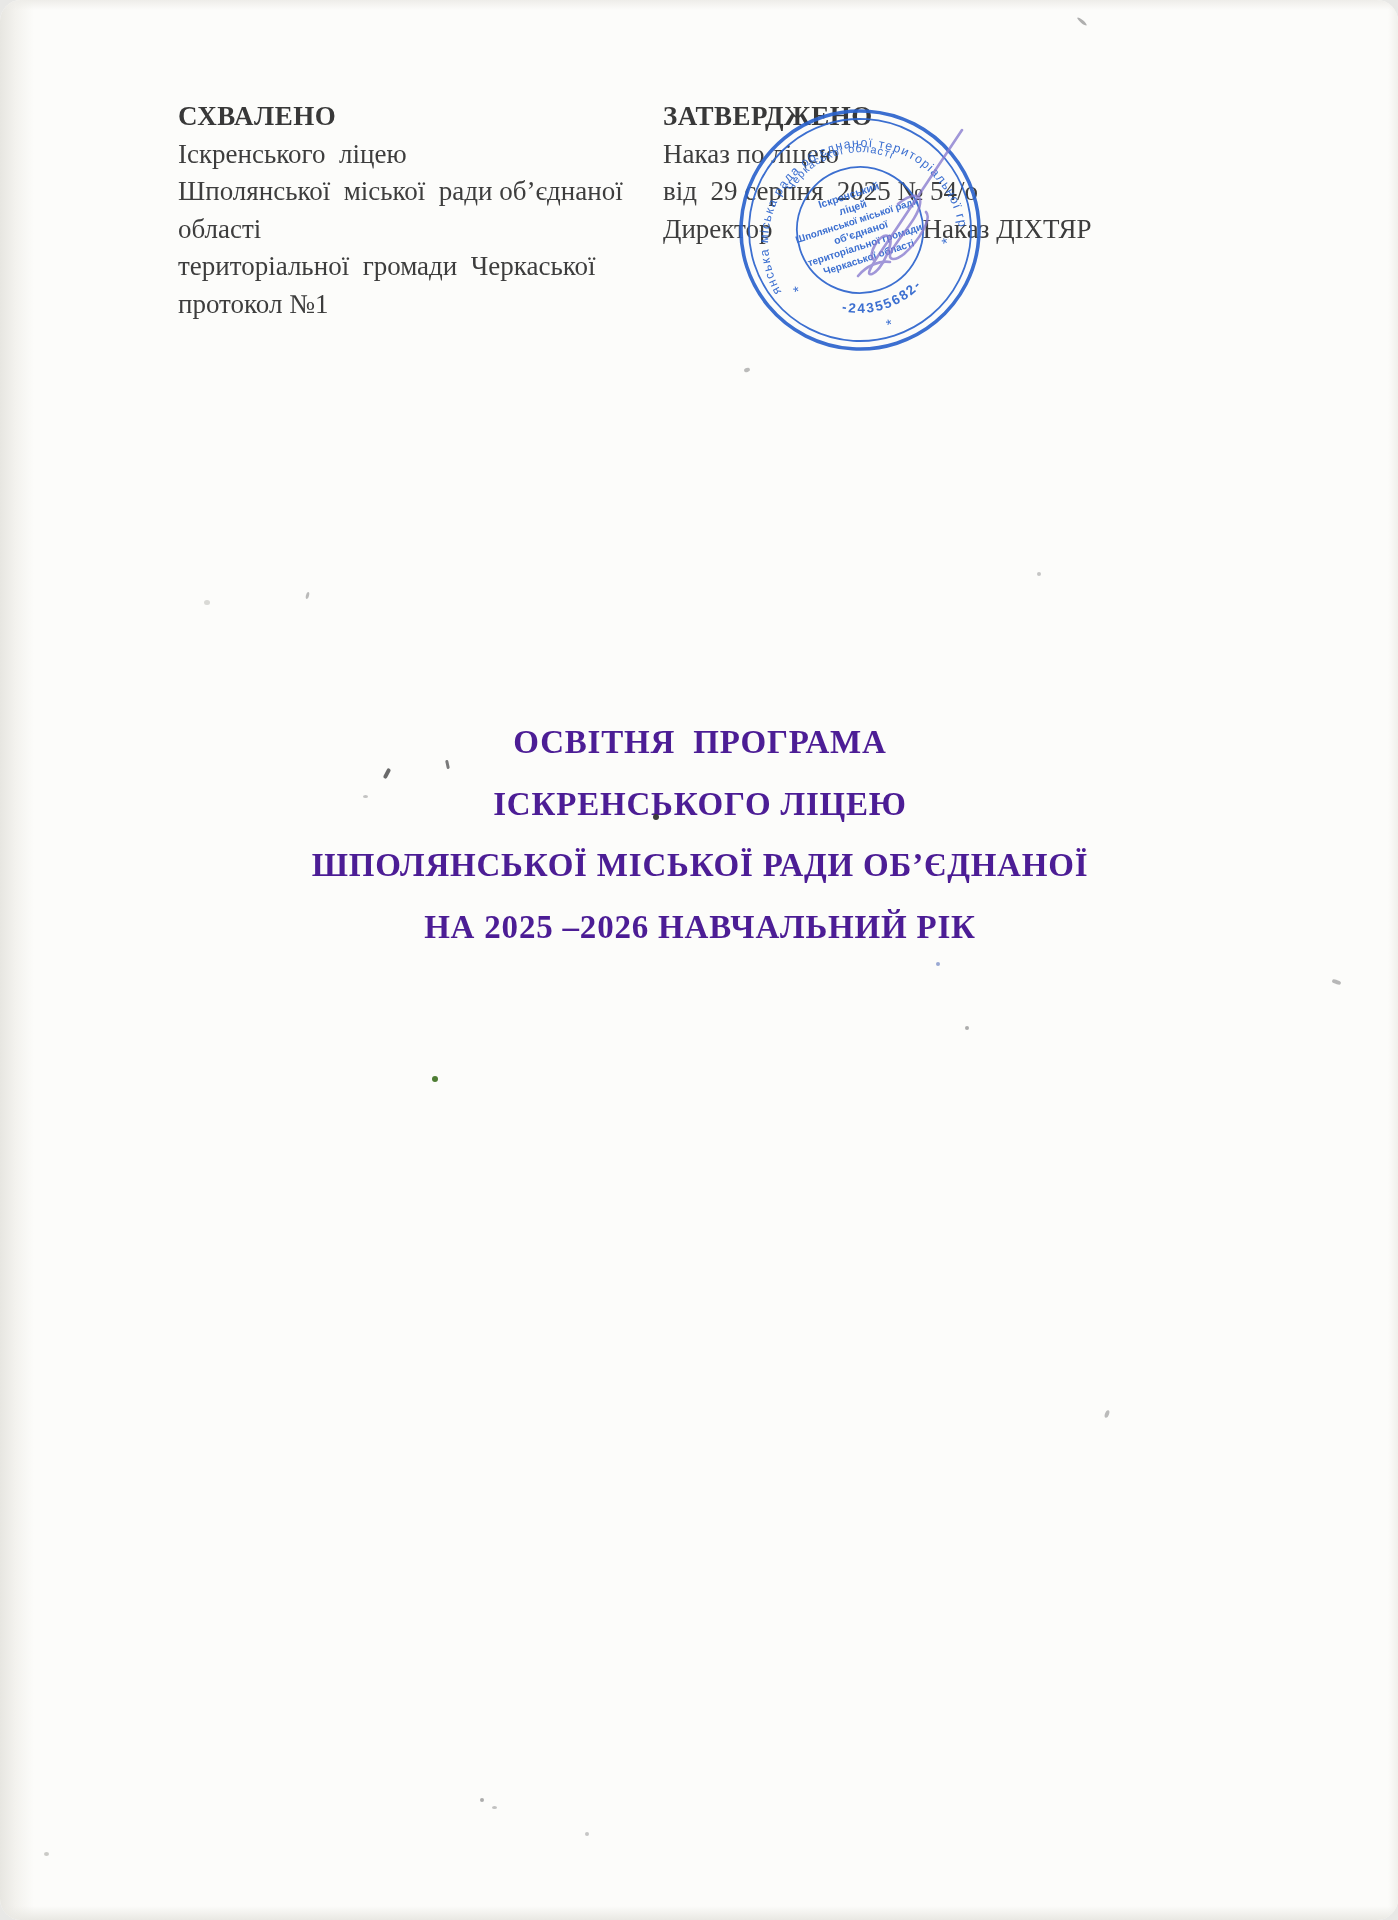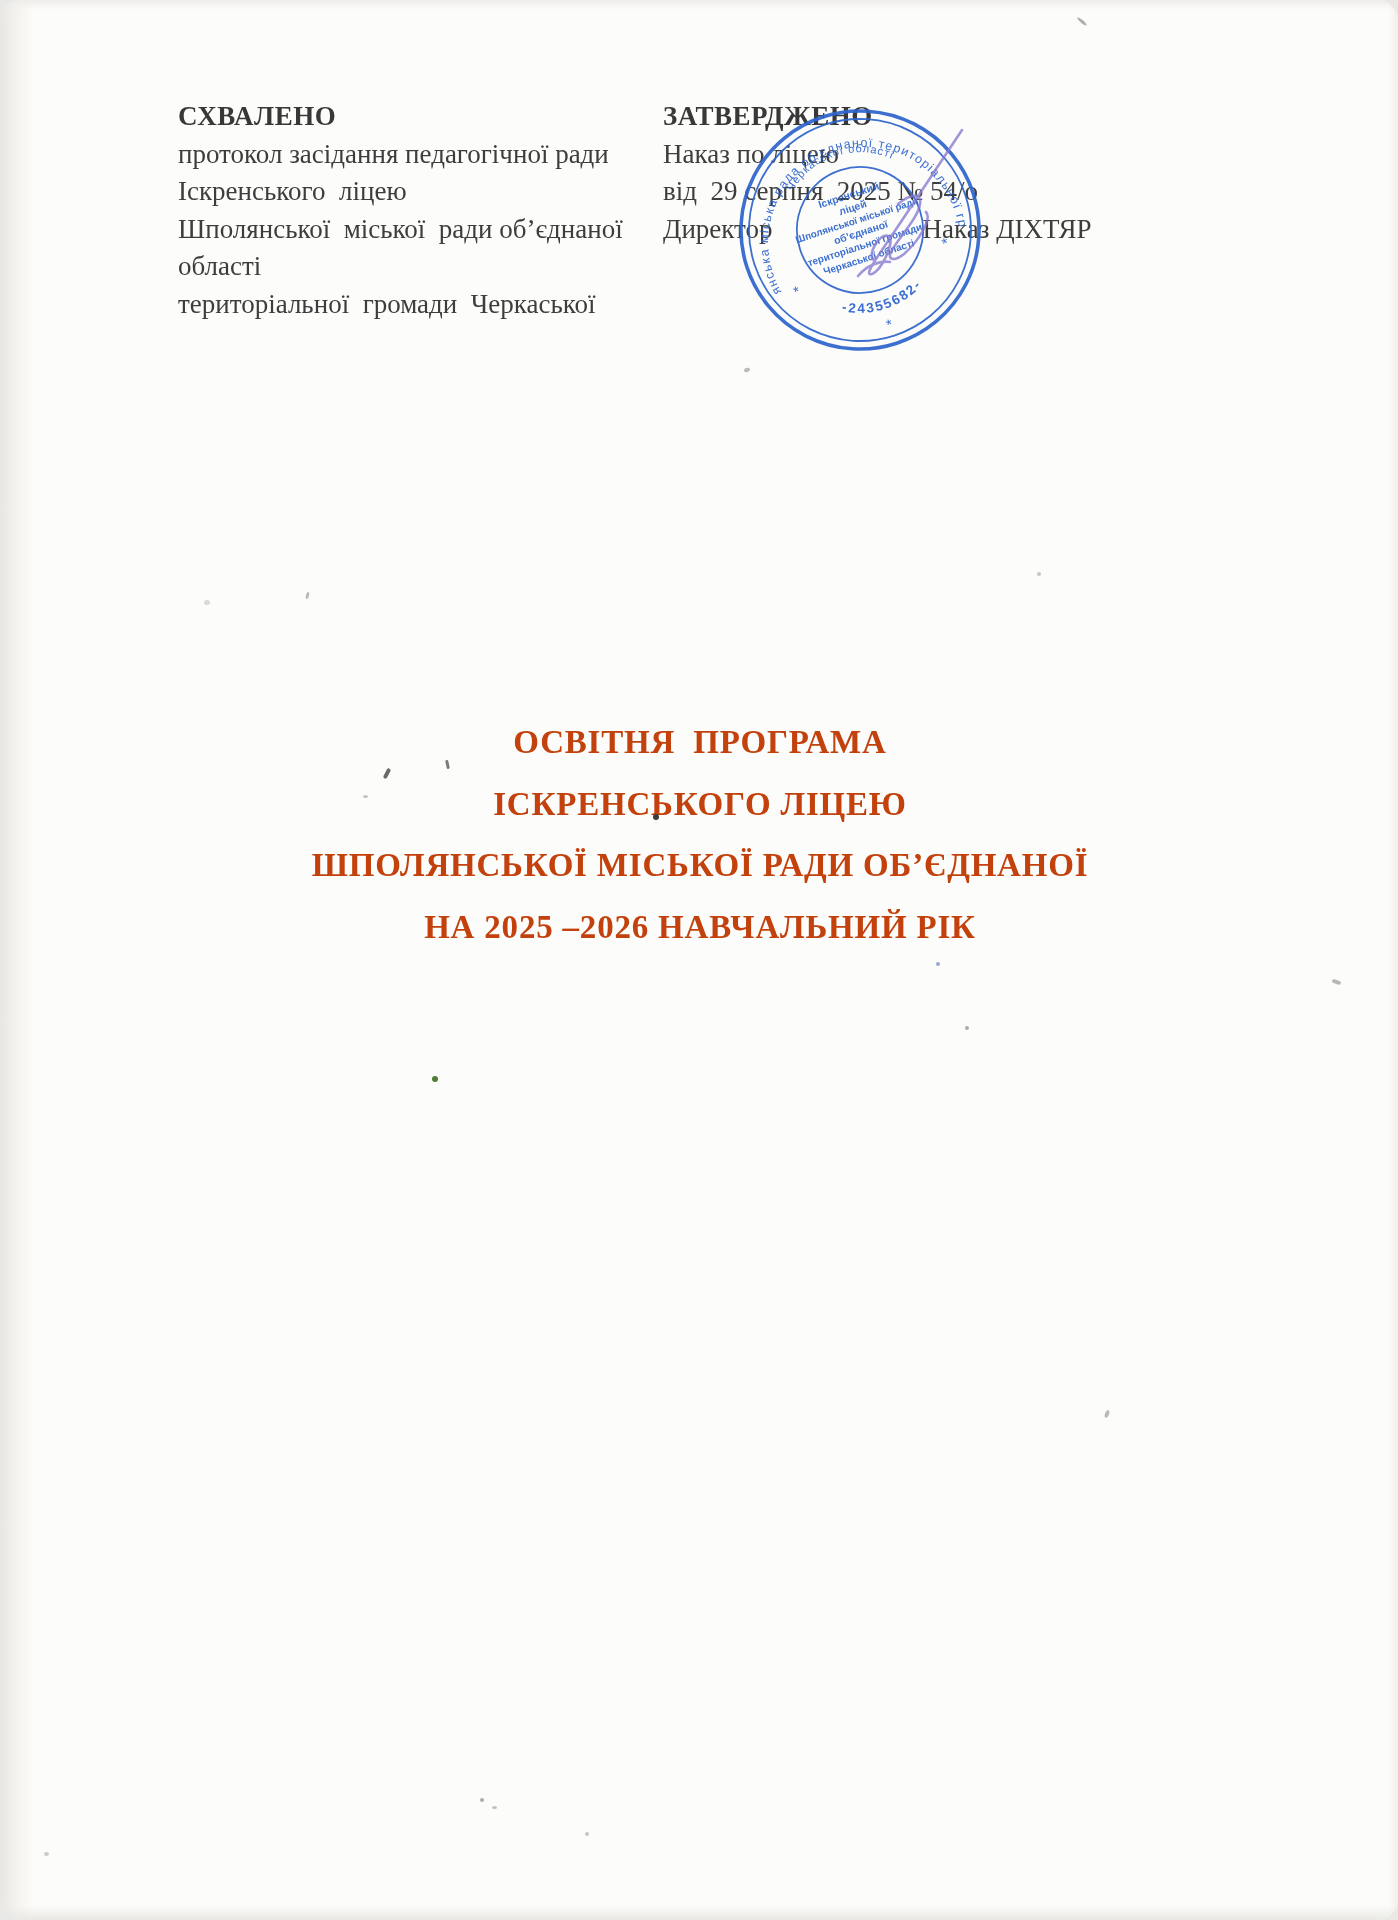--- a/index.html
+++ b/index.html
@@ -24,21 +24,21 @@
 
   .block{position:absolute;font-size:27px;line-height:37.5px;}
   .block .heading{font-weight:bold;letter-spacing:.5px;color:#383838;}
   .line{white-space:pre;}
   .block-left{left:178px;top:98px;width:500px;}
   .block-right{left:663px;top:98px;width:560px;}
   .director-line{display:flex;column-gap:150px;white-space:pre;}
 
   .title-block{
     position:absolute;left:120px;top:712px;width:1160px;
-    text-align:center;font-weight:bold;color:#c2410c;
+    text-align:center;font-weight:bold;color:#4c1d95;
     font-size:33px;line-height:61.5px;letter-spacing:.8px;
   }
   .title-block .line{white-space:pre;}
 
   .stamp-wrap{position:absolute;left:722px;top:92px;width:276px;height:276px;
     transform:rotate(-18deg);opacity:.92;}
   .stamp-wrap svg{display:block;}
   .sig-wrap{position:absolute;left:770px;top:108px;width:300px;height:240px;opacity:.85;}
 
   .speck{position:absolute;border-radius:50%;}
@@ -47,25 +47,25 @@
 <body>
 
 <div class="paper">
   <div class="edge-left"></div>
   <div class="edge-top"></div>
   <div class="edge-bottom"></div>
   <div class="edge-right"></div>
 
   <div class="block block-left">
     <div class="line heading">СХВАЛЕНО</div>
-    <div class="line">протокол засідання педагогічної ради</div>
     <div class="line">Іскренського  ліцею</div>
     <div class="line">Шполянської  міської  ради об’єднаної</div>
     <div class="line">області</div>
     <div class="line">територіальної  громади  Черкаської</div>
+    <div class="line">протокол №1</div>
   </div>
 
   <div class="block block-right">
     <div class="line heading">ЗАТВЕРДЖЕНО</div>
     <div class="line">Наказ по ліцею</div>
     <div class="line">від  29 серпня  2025 № 54/о</div>
     <div class="director-line">
       <span>Директор</span>
       <span>Наказ ДІХТЯР</span>
     </div>

